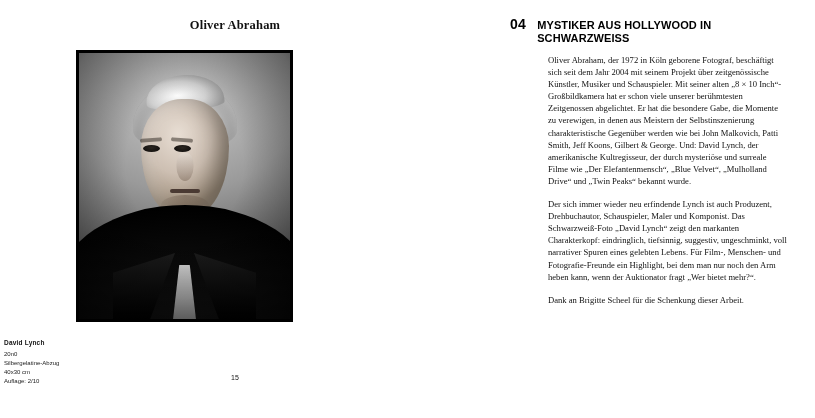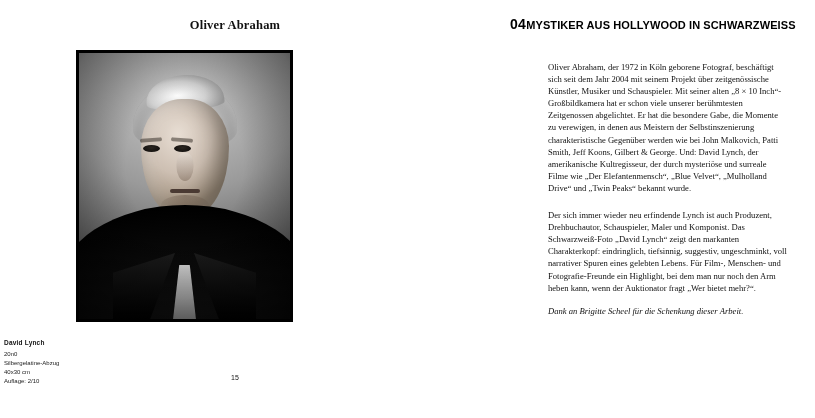--- a/index.html
+++ b/index.html
@@ -234,20 +234,21 @@
     width: 345px;
     height: 418px;
   }
   .headline-row {
     position: absolute;
     left: 40px;
     top: 16px;
     width: 290px;
     display: flex;
     align-items: baseline;
+    gap: 11px;
   }
   .chapter-num {
     font-family: "Liberation Sans", sans-serif;
     font-size: 14px;
     font-weight: 700;
     letter-spacing: 0.3px;
     color: #000;
   }
   .headline {
     font-family: "Liberation Sans", sans-serif;
@@ -257,29 +258,28 @@
     color: #000;
     line-height: 13px;
   }
   .body-col {
     position: absolute;
     left: 78px;
     top: 46px;
     width: 240px;
   }
   .body-col p {
-    margin: 15px 0 11px 0;
+    margin: 8px 0 11px 0;
     font-family: "Liberation Serif", serif;
     font-size: 8.6px;
     line-height: 12.1px;
     color: #111;
     text-align: left;
   }
   .body-col p.credit {
-    font-style: italic;
     margin-top: 9px;
   }
 </style>
 </head>
 <body>
 
 <div class="page">
 
   <div class="left-page">
 

